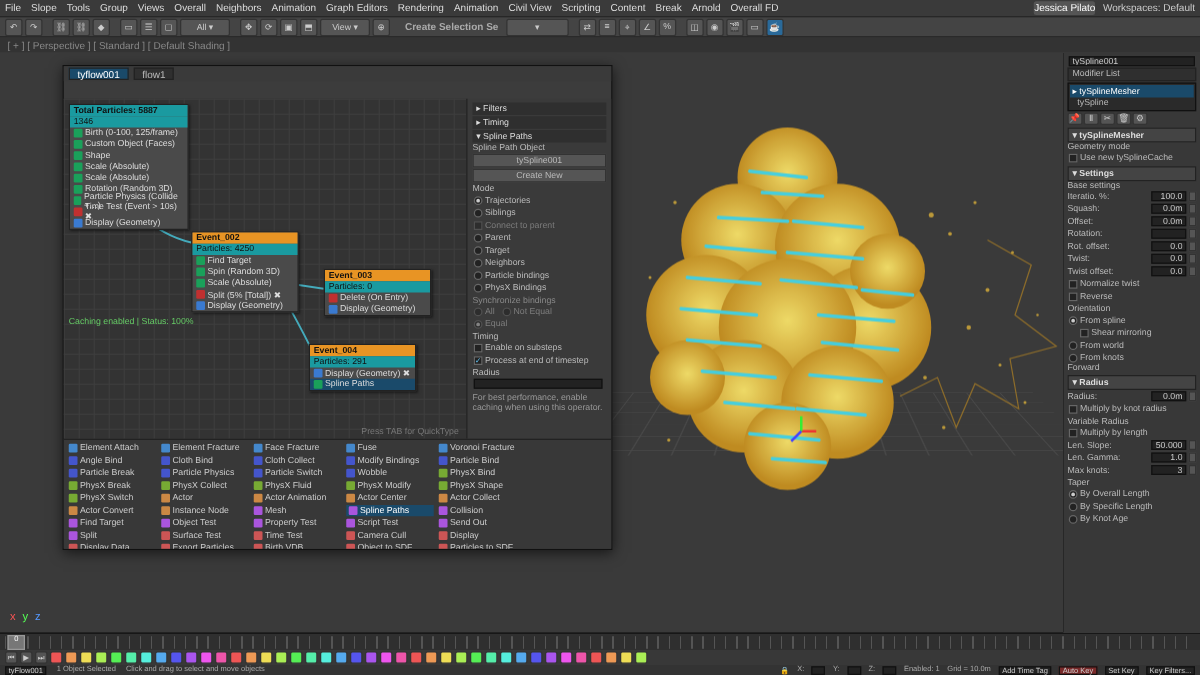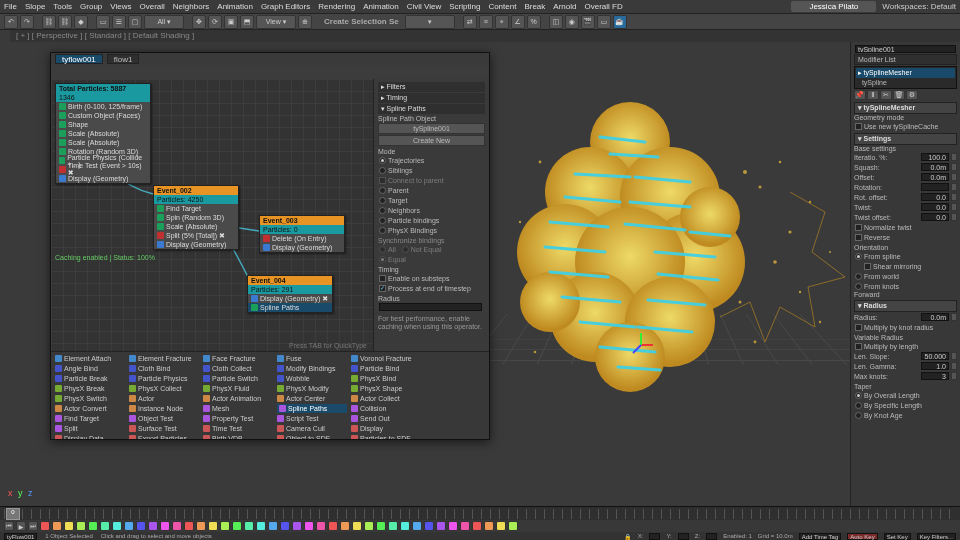--- a/index.html
+++ b/index.html
@@ -1,25 +1,25 @@
 <!DOCTYPE html>
 <html><head>
 <meta charset="utf-8">
 <style>
   * { margin:0; padding:0; box-sizing:border-box; font-family: "Segoe UI", Tahoma, sans-serif; }
   body { width:960px; height:540px; background:#3a3a3a; color:#ccc; font-size:8px; overflow:hidden; position:relative; }
   .menubar { height:14px; background:#3a3a3a; display:flex; align-items:center; padding:0 4px; gap:8px; border-bottom:1px solid #222;}
   .menubar .item { color:#ddd; cursor:default; }
   .menubar .right { margin-left:auto; display:flex; gap:6px; align-items:center;}
-  .user-box { background:#555; padding:1px 18px; border-radius:2px; color:#fff;}
+  .user-box { background:#555; padding:1px 0; border-radius:2px; color:#fff;}
   .toolbar { height:16px; background:#444; display:flex; align-items:center; padding:0 4px; gap:2px; border-bottom:1px solid #222;}
   .tbtn { width:14px; height:14px; background:#555; border:1px solid #333; border-radius:2px; display:flex; align-items:center; justify-content:center; color:#ccc; font-size:7px;}
   .tbtn.sep { width:4px; background:transparent; border:none;}
   .sel-label { color:#aaa; margin:0 4px;font-weight:bold;}
-  .vp-hdr { height:12px; padding:1px 6px; color:#888; background:#333; display:flex; gap:4px;margin-left:10px;}
+  .vp-hdr { height:12px; padding:1px 6px; color:#888; background:#333; display:flex; align-items:center; gap:4px;}
   .main { position:absolute; top:42px; left:0; right:0; bottom:34px; background:#3b3b3b;}
   .viewport { position:absolute; inset:0; background:#3a3a3a; overflow:hidden;}
   .grid { position:absolute; left:50%; bottom:90px; width:420px; height:160px; transform:translateX(-12%) perspective(600px) rotateX(72deg); background-image:linear-gradient(#555 1px,transparent 1px),linear-gradient(90deg,#555 1px,transparent 1px); background-size:30px 30px; opacity:.5;}
   .star-svg { position:absolute; left:480px; top:60px; width:380px; height:330px; }
   .axis { position:absolute; left:8px; bottom:8px; font-size:9px;}
   .axis span { display:inline-block; width:10px;}
   .vcube { position:absolute; right:60px; top:6px; width:36px; height:36px; display:flex; align-items:center; justify-content:center;}
   .vcube-inner{ width:22px; height:22px; background:linear-gradient(135deg,#888,#555); transform:rotateX(20deg) rotateY(-25deg); border:1px solid #aaa;}
   .gizmo { position:absolute; left:628px; top:290px; width:26px; height:26px;}
   .right-panel { position:absolute; right:0; top:0; bottom:0; width:110px; background:#383838; border-left:1px solid #222; padding:2px 3px; overflow:hidden; font-size:7px; color:#bbb;}

